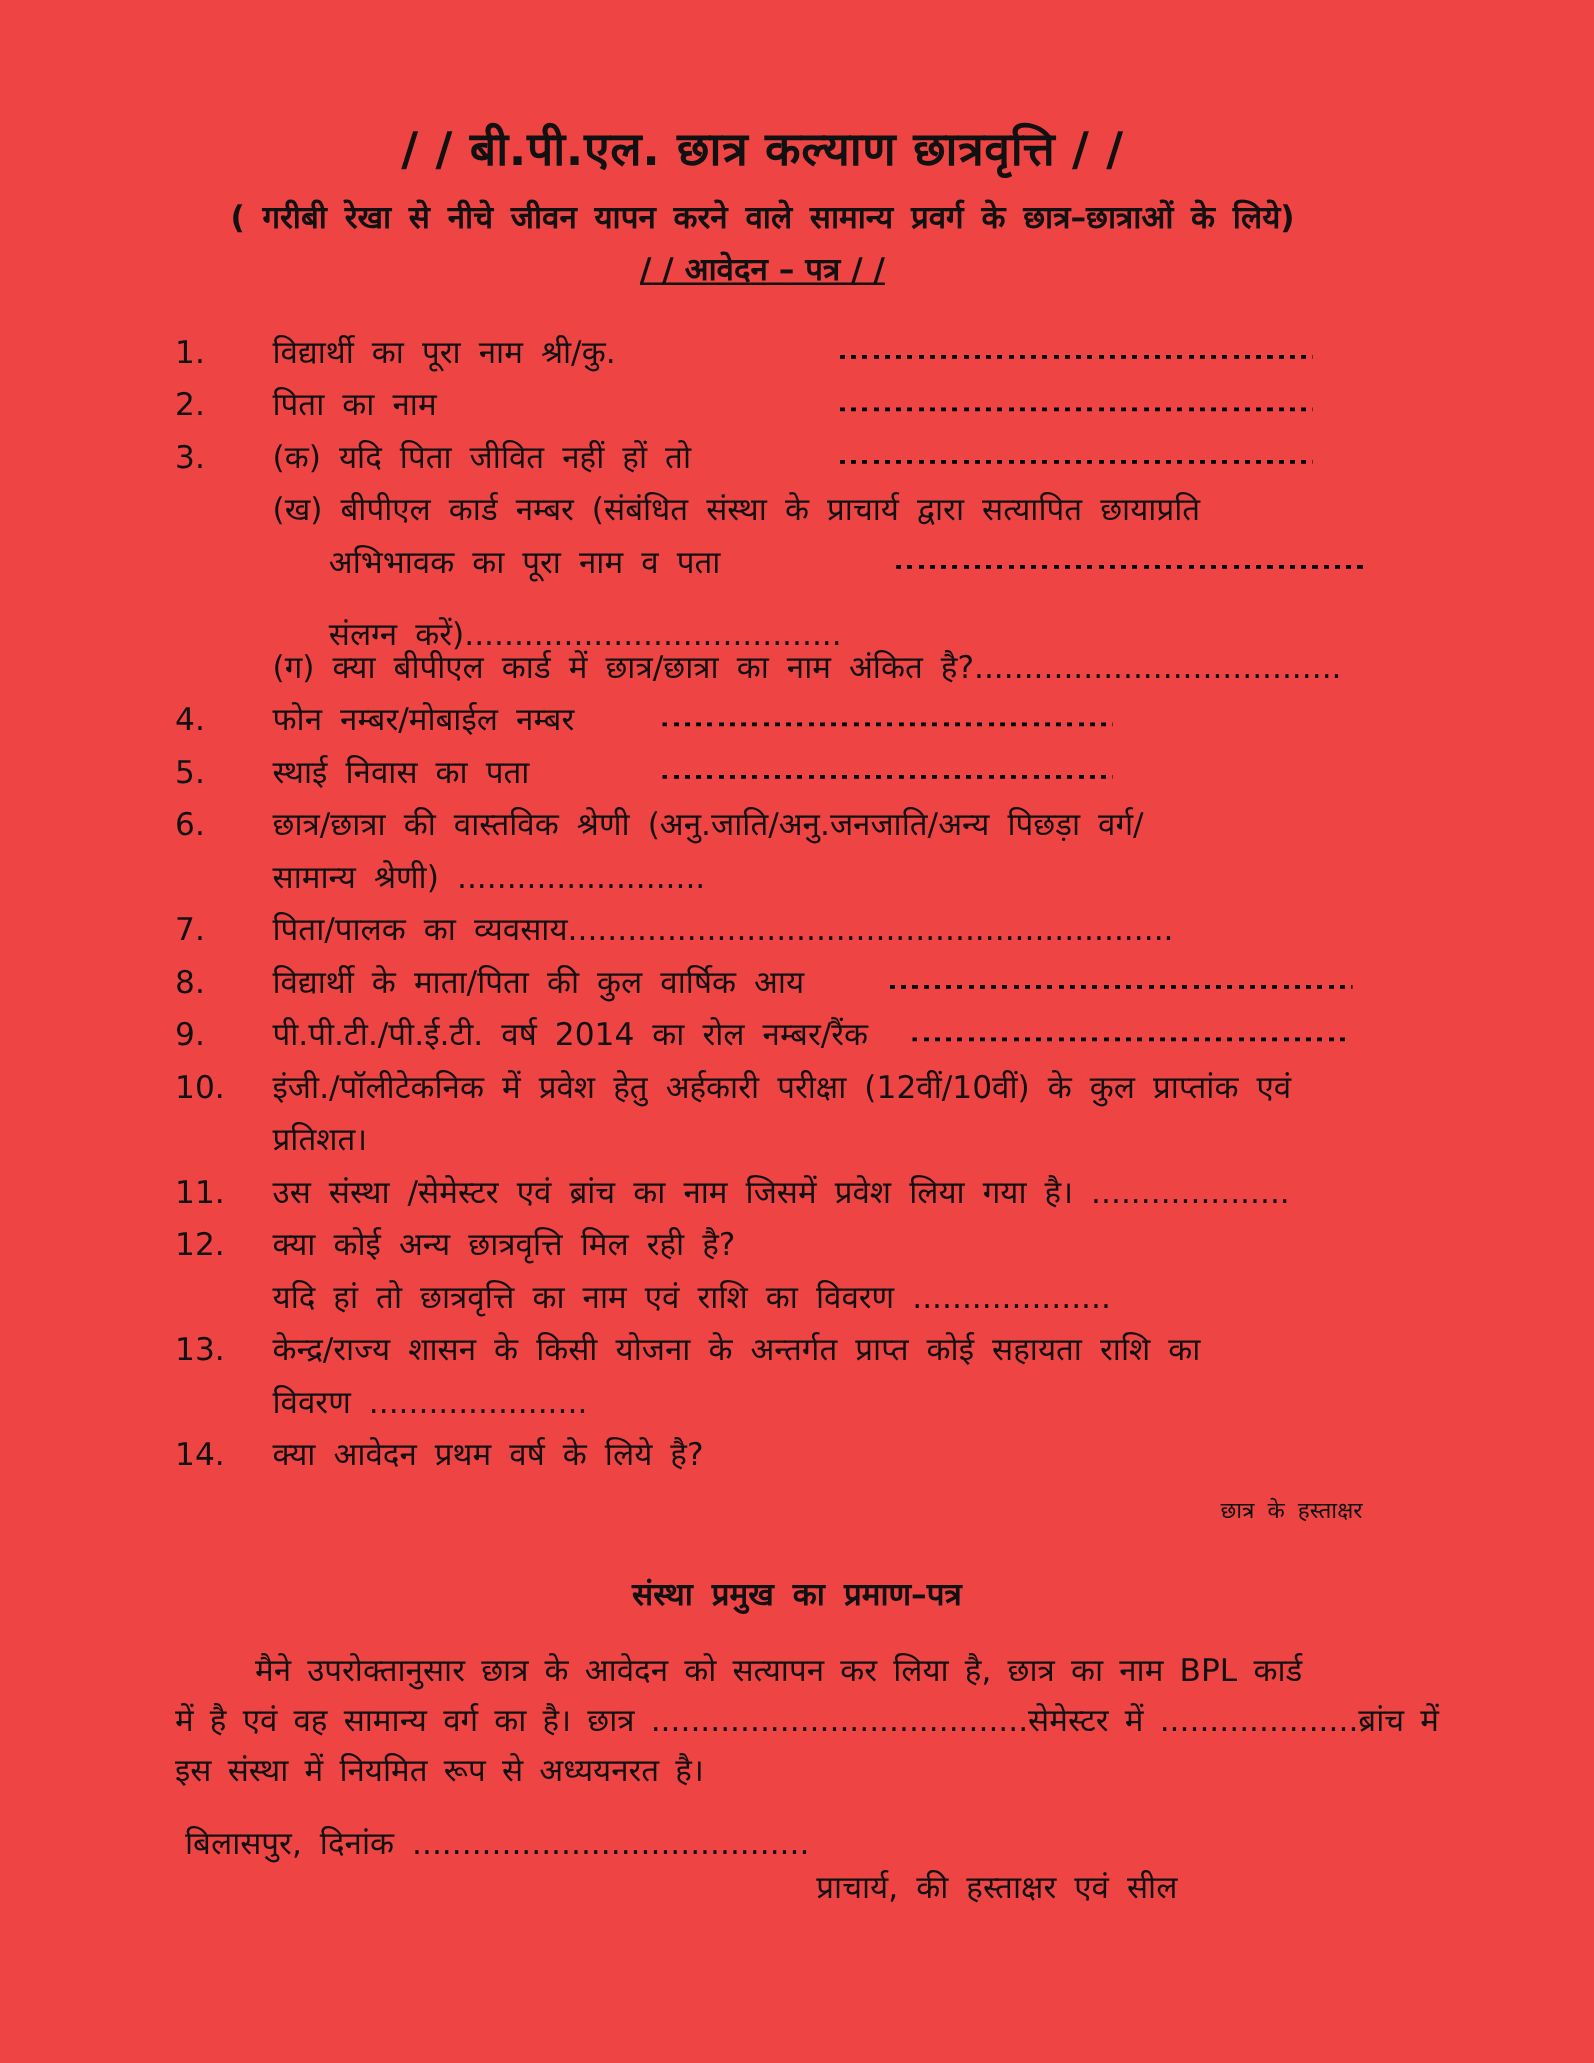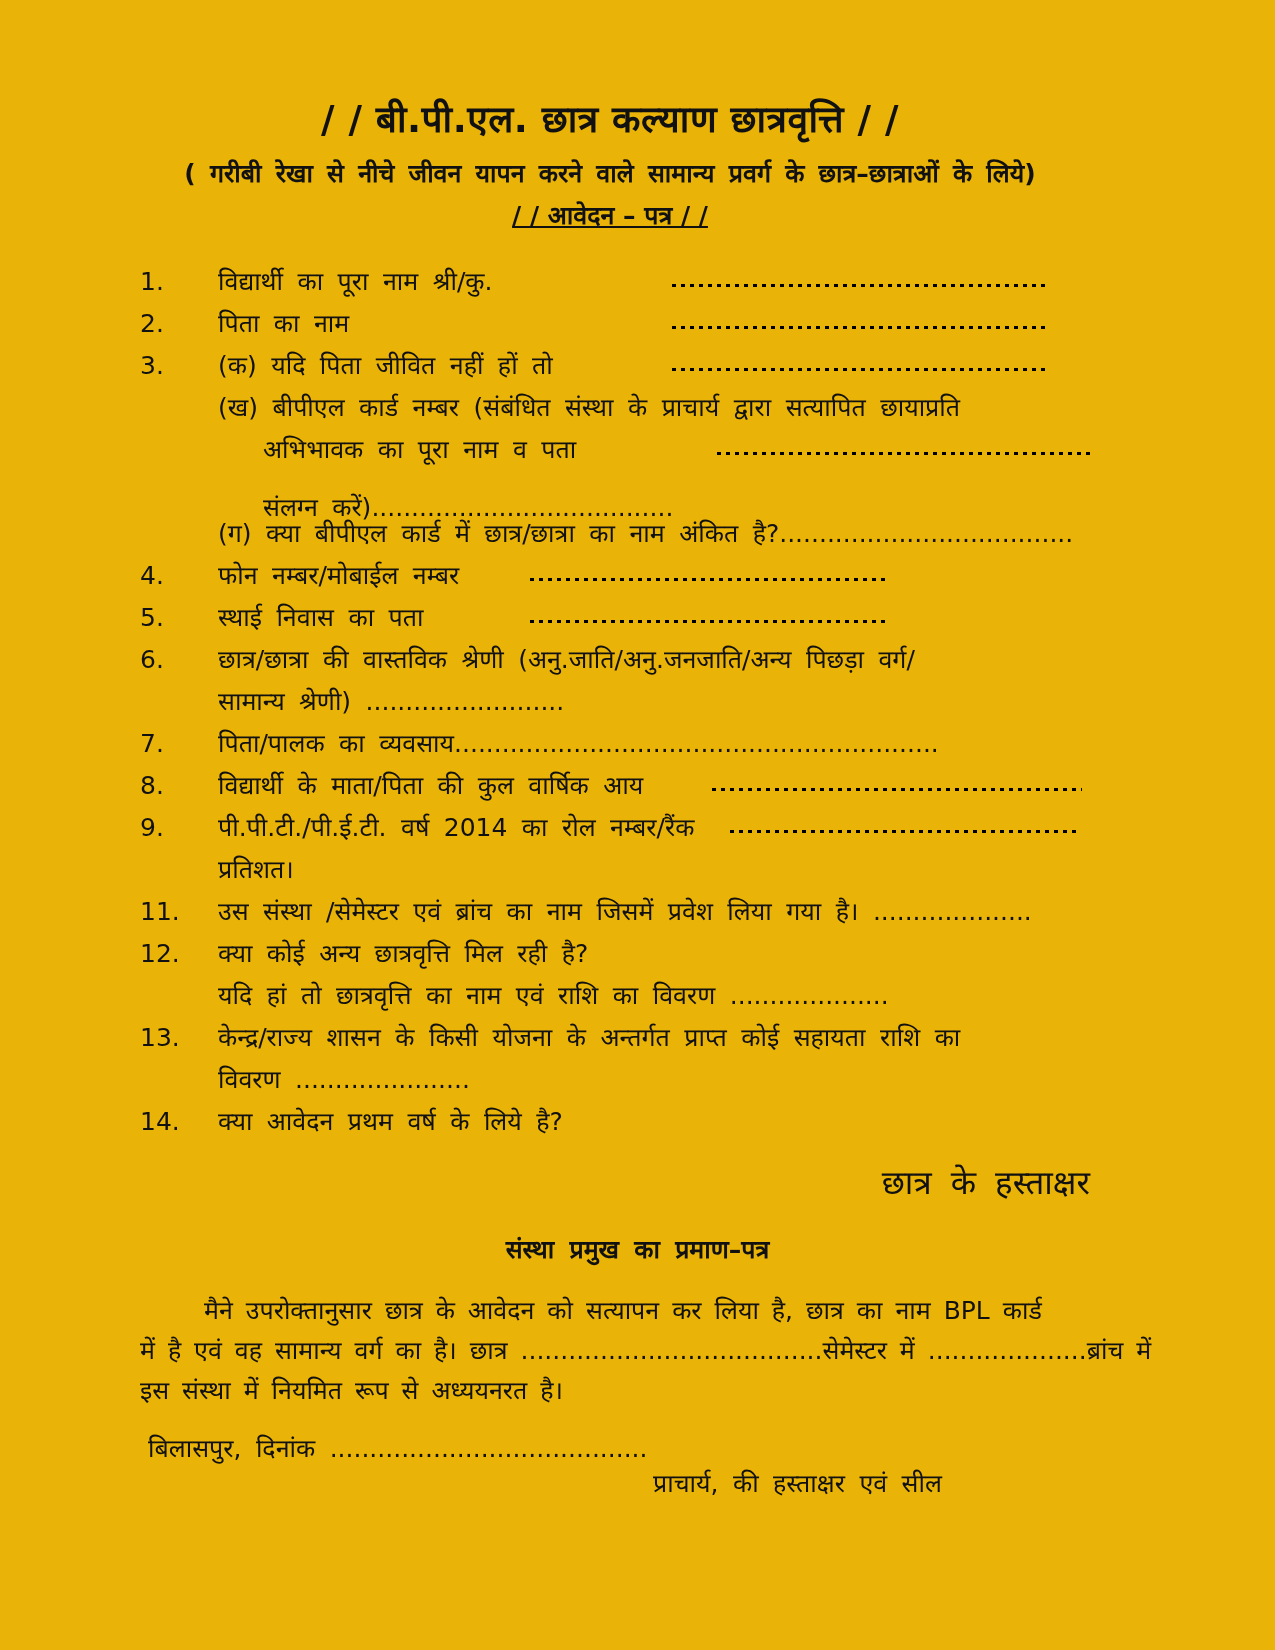--- a/index.html
+++ b/index.html
@@ -1,17 +1,17 @@
 <!DOCTYPE html>
 <html><head>
 <meta charset="utf-8">
 <style>
   html,body { margin:0; padding:0; background:#e8e8e8; }
   .page {
-    width:1275px; height:1650px; margin:0 auto; background:#eab308;
+    width:1275px; height:1650px; margin:0 auto; background:#ef4444;
     font-family:"DejaVu Sans","Liberation Sans",sans-serif;
     color:#111; position:relative; overflow:hidden;
   }
   
   .header { padding-top:92px; margin-left:130px; width:960px; text-align:center; }
   .title { font-size:37px; font-weight:bold; letter-spacing:0.5px; white-space:nowrap; }
   .subtitle { font-size:25px; font-weight:bold; margin-top:12px; word-spacing:0.22em; white-space:nowrap; }
   .form-heading { font-size:25px; font-weight:bold; margin-top:8px;text-decoration:underline; }
 
   
@@ -27,22 +27,22 @@
 
   .dotline { display:inline-block; height:3px;
     background-image:repeating-linear-gradient(to right,#000 0 4px,transparent 4px 9px);
     transform:translateY(-3px); }
   .w378 { width:378px; }
   .w360 { width:360px; }
   .endw370 { width:370px; margin-left:auto; margin-right:58px; }
   .endw350 { width:350px; margin-left:auto; margin-right:60px; }
 
   
-  .student-sign { margin-top:20px; margin-right:185px; text-align:right;
-                  font-size:33px; line-height:40px; word-spacing:0.26em; }
+  .student-sign { margin-top:4px; margin-right:185px; text-align:right;
+                  font-size:18px; line-height:40px; word-spacing:0.26em; }
   .cert-heading { margin-top:28px; text-align:center; font-size:25px; font-weight:bold;
                   word-spacing:0.26em; }
   .cert-para { margin:26px 52px 0 140px; font-size:25px; line-height:40px;
                word-spacing:0.2em; }
   .cert-line { white-space:nowrap; }
   .cert-line.first { text-indent:64px; }
 
   .footer { margin:20px 125px 0 133px; font-size:25px; word-spacing:0.26em; }
   .place-date { line-height:36px; white-space:nowrap;margin-left:15px; }
   .principal-sign { margin-left:520px; line-height:34px; white-space:nowrap; }
@@ -131,20 +131,24 @@
       <span class="label">विद्यार्थी के माता/पिता की कुल वार्षिक आय</span>
       <span class="dotline endw370"></span>
     </div>
 
     <div class="row">
       <span class="num">9.</span>
       <span class="label">पी.पी.टी./पी.ई.टी. वर्ष 2014 का रोल नम्बर/रैंक</span>
       <span class="dotline endw350"></span>
     </div>
 
+    <div class="row">
+      <span class="num">10.</span>
+      <span class="label">इंजी./पॉलीटेकनिक में प्रवेश हेतु अर्हकारी परीक्षा (12वीं/10वीं) के कुल प्राप्तांक एवं</span>
+    </div>
 
     <div class="row">
       <span class="num"></span>
       <span class="label">प्रतिशत।</span>
     </div>
 
     <div class="row">
       <span class="num">11.</span>
       <span class="label">उस संस्था /सेमेस्टर एवं ब्रांच का नाम जिसमें प्रवेश लिया गया है। ....................</span>
     </div>

